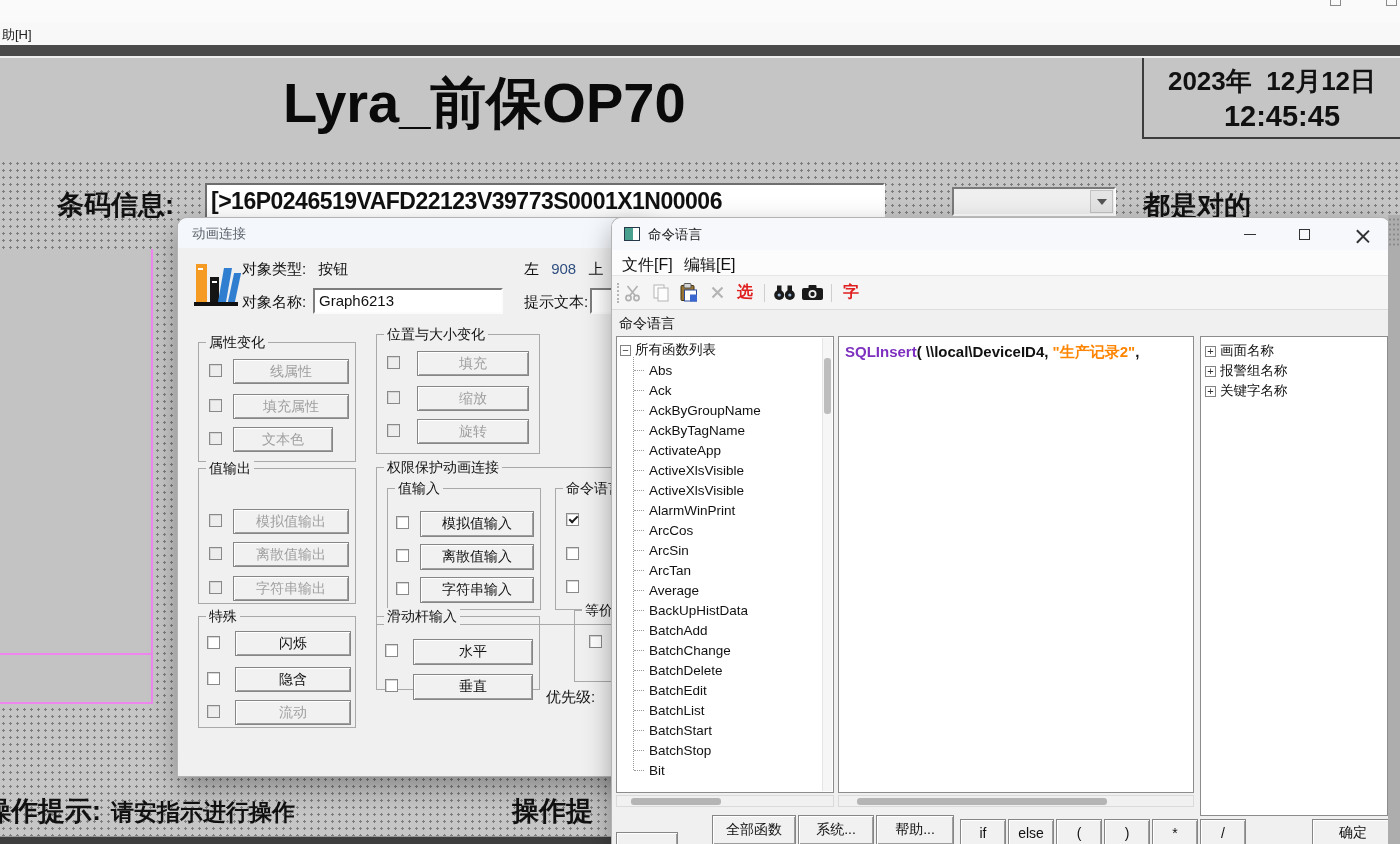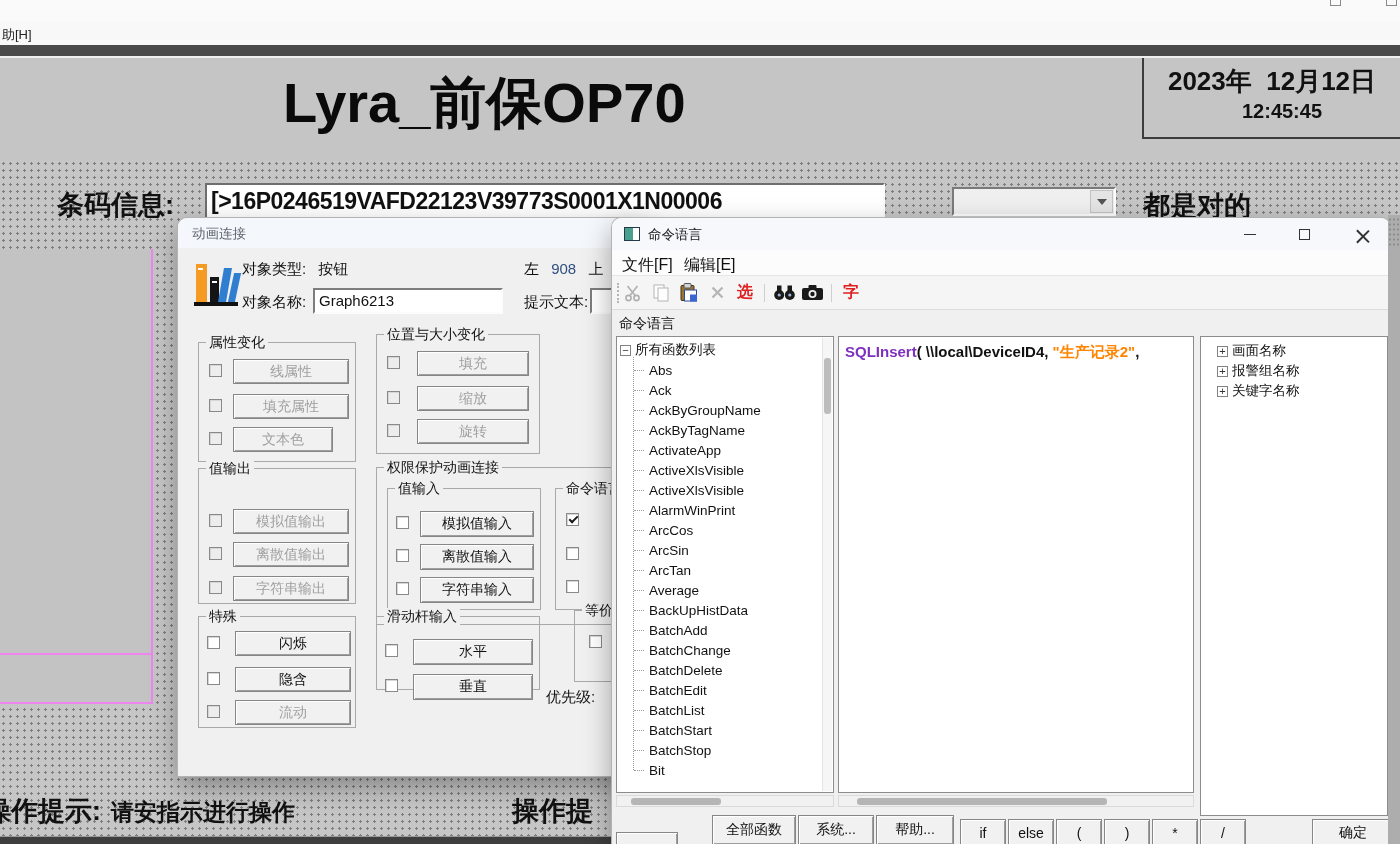--- a/index.html
+++ b/index.html
@@ -12,21 +12,21 @@
   .topbar { position:absolute; left:0; top:0; width:1400px; height:22px; background:#fafafa; }
   .partial-winglyph { position:absolute; top:-4px; width:11px; height:10px; border:1px solid #8a8a8a; background:#fafafa; }
   .menubar { position:absolute; left:0; top:22px; width:1400px; height:23px; background:#f8f8f8; font-size:13px; color:#222; }
   .menubar span { position:absolute; left:2px; top:4px; }
   .darkbar { position:absolute; left:0; top:45px; width:1400px; height:11px; background:#4a4a4a; }
   
   .header { position:absolute; left:0; top:56px; width:1400px; height:104px; background:#c5c5c5; border-top:2px solid #efefef; }
   .main-title { position:absolute; left:283px; top:8px; font-size:56px; font-weight:900; color:#0a0a0a; letter-spacing:0; white-space:nowrap; }
   .datebox { position:absolute; left:1142px; top:0; width:258px; height:81px; border-left:2px solid #3c3c3c; border-bottom:2px solid #3c3c3c; text-align:center; }
   .datebox .d1 { margin-top:6px; font-size:26px; font-weight:bold; white-space:pre; }
-  .datebox .d2 { margin-top:1px; font-size:20px; font-weight:bold;margin-left:20px; }
+  .datebox .d2 { margin-top:1px; font-size:29px; font-weight:bold;margin-left:20px; }
   
   .canvas {
     position:absolute; left:0; top:160px; width:1400px; height:684px;
     background-color:#c6c6c6;
     background-image: radial-gradient(circle, #7d7d7d 1px, transparent 1.3px);
     background-size:7px 7px;
   }
   .left-panel { position:absolute; left:0; top:89px; width:153px; height:455px; background:#c3c3c3;
     border-right:2px solid #ef86ef; border-bottom:2px solid #ef86ef; }
   .left-panel .inner-line { position:absolute; left:0; bottom:47px; width:100%; border-top:2px solid #ef86ef; }
@@ -111,21 +111,21 @@
   .vscroll { position:absolute; right:1px; top:1px; bottom:1px; width:10px; background:#f6f6f6; border-left:1px solid #e5e5e5; }
   .vscroll .thumb { position:absolute; left:1px; top:20px; width:7px; height:56px; background:#bdbdbd; border-radius:3px; }
   .hscroll { position:absolute; height:12px; background:#f1f1f1; border:1px solid #dadada; }
   .hscroll .thumb { position:absolute; top:2px; height:7px; background:#b5b5b5; border-radius:3px; }
   #code-editor { left:226px; top:118px; width:356px; height:457px; padding:6px; font-size:15px; font-weight:bold; white-space:pre; overflow:hidden; }
   .code-fn { color:#7d2fbf; }
   .code-mid { color:#111; }
   .code-str { color:#ff8400; }
   .code-tail { color:#111; }
   #right-tree { left:588px; top:118px; width:188px; height:480px; font-size:13.5px; padding-top:4px; }
-  #right-tree .tree-row { padding-left:16px; }
+  #right-tree .tree-row { padding-left:4px; }
   #right-tree .tree-row .lbl { margin-left:4px; }
   .cmd-btn { font-size:14px; }
   .ops-row { position:absolute; left:348px; top:601px; display:flex; gap:2px; }
   .ops-row .btn3d { position:relative; width:46px; height:28px; }
   .right-strip { position:absolute; left:1388px; top:215px; width:12px; height:629px; background:#adadad; z-index:30; }
   .right-strip .dots { position:absolute; left:0; top:2px; width:100%; height:30px;
     background-image:radial-gradient(circle,#8a8a8a 1px, transparent 1.2px); background-size:4px 5px; }
 </style>
 </head>
 <body>

